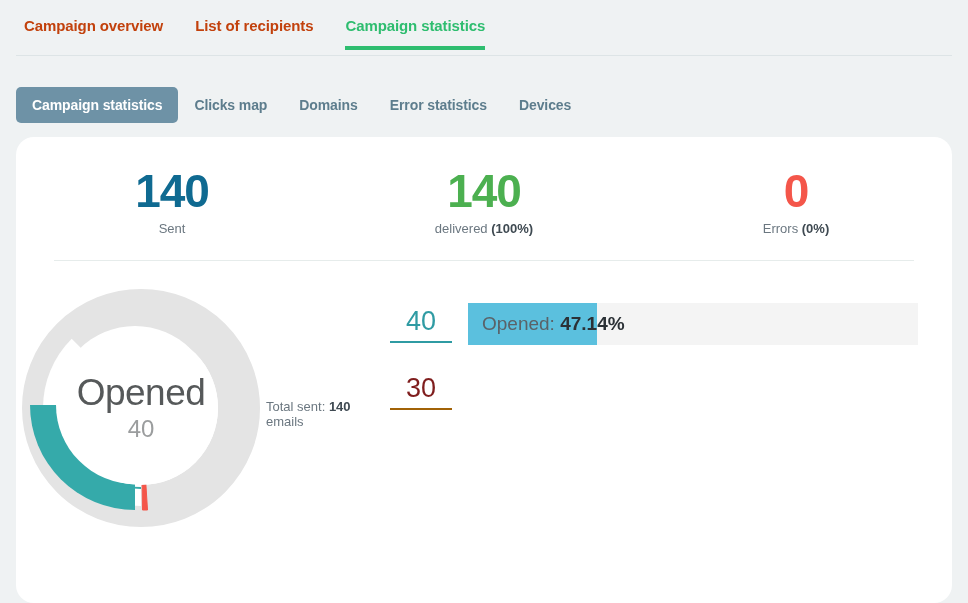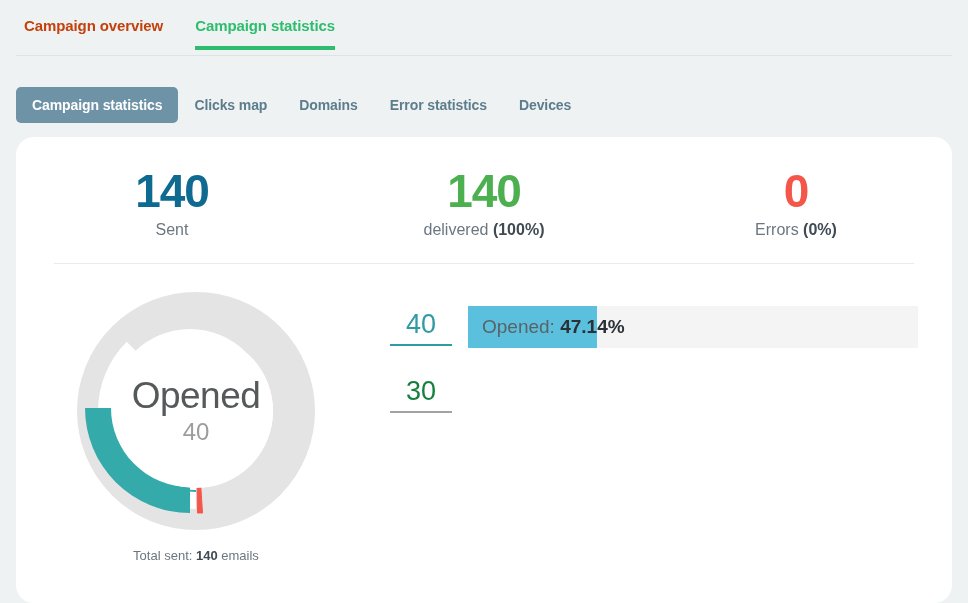--- a/index.html
+++ b/index.html
@@ -92,40 +92,40 @@
     font-size: 46px;
     font-weight: bold;
     line-height: 1.05;
     letter-spacing: -1px;
   }
   .kpi-value.sent      { color: #0f6a91; }
   .kpi-value.delivered { color: #4cb050; }
   .kpi-value.errors    { color: #f4564a; }
   .kpi-label {
     margin-top: 6px;
-    font-size: 16px;
+    font-size: 13px;
     color: #6b7780;
   }
   .kpi-label b { font-weight: bold; color: #3f4a52; }
 
   .divider {
     margin: 24px 38px 0 38px;
     height: 1px;
     background: #e6eceb;
   }
 
   
   .chart-area {
     display: flex;
     padding: 22px 0 0 0;
   }
   .donut-col {
     width: 360px;
     display: flex;
-    flex-direction: column;
+    flex-direction: row;
     align-items: center;
   }
   .donut-wrap {
     position: relative;
     width: 250px;
     height: 250px;
   }
   .donut-center {
     position: absolute;
     left: 0; right: 0; top: 50%;
@@ -168,22 +168,22 @@
     text-align: center;
     padding-bottom: 4px;
     margin-right: 16px;
     cursor: pointer;
   }
   .bar-count.opened {
     color: #2f9ba3;
     border-bottom: 2px solid #2f9ba3;
   }
   .bar-count.clicks {
-    color: #15803d;
-    border-bottom: 2px solid #a3a3a3;
+    color: #7f1d1d;
+    border-bottom: 2px solid #a16207;
   }
   .bar-track {
     flex: 1;
     height: 42px;
     background: #f4f4f4;
     position: relative;
     display: flex;
     align-items: center;
   }
   .bar-fill {
@@ -201,20 +201,23 @@
     white-space: nowrap;
   }
   .bar-text b { color: #2b3136; font-weight: bold; }
 </style>
 </head>
 <body>
 
 <div class="top-tabs">
   <div class="top-tab">
     <span>Campaign overview</span>
+  </div>
+  <div class="top-tab">
+    <span>List of recipients</span>
   </div>
   <div class="top-tab active">
     <span>Campaign statistics</span>
   </div>
 </div>
 
 <div class="sub-tabs">
   <div class="sub-tab active">
     <span>Campaign statistics</span>
   </div>

